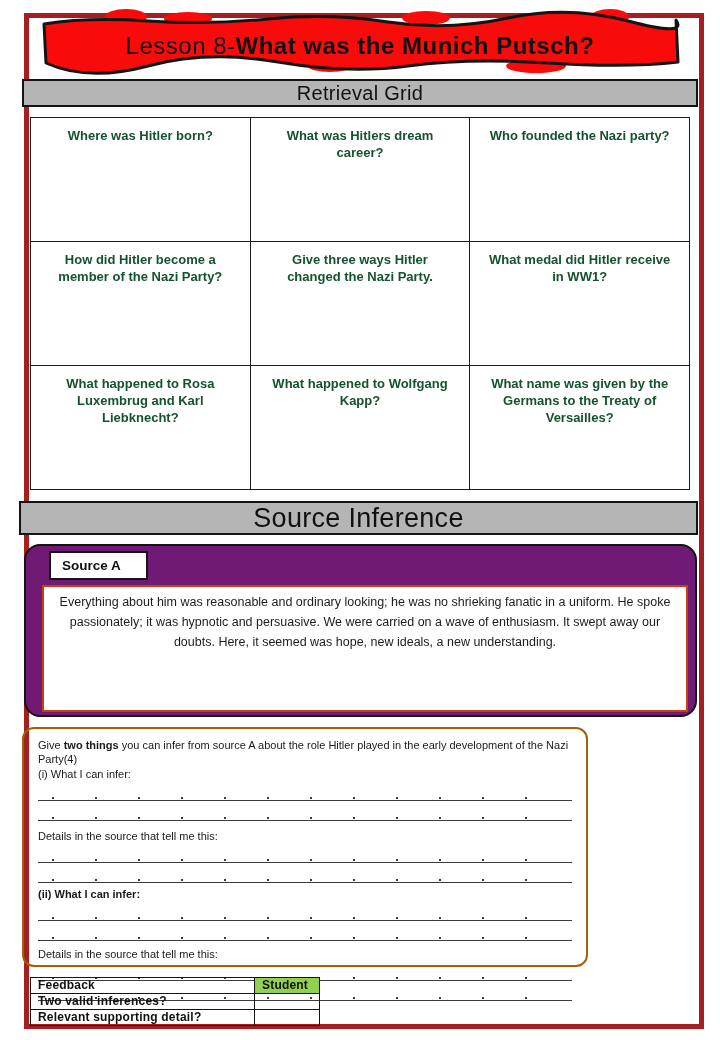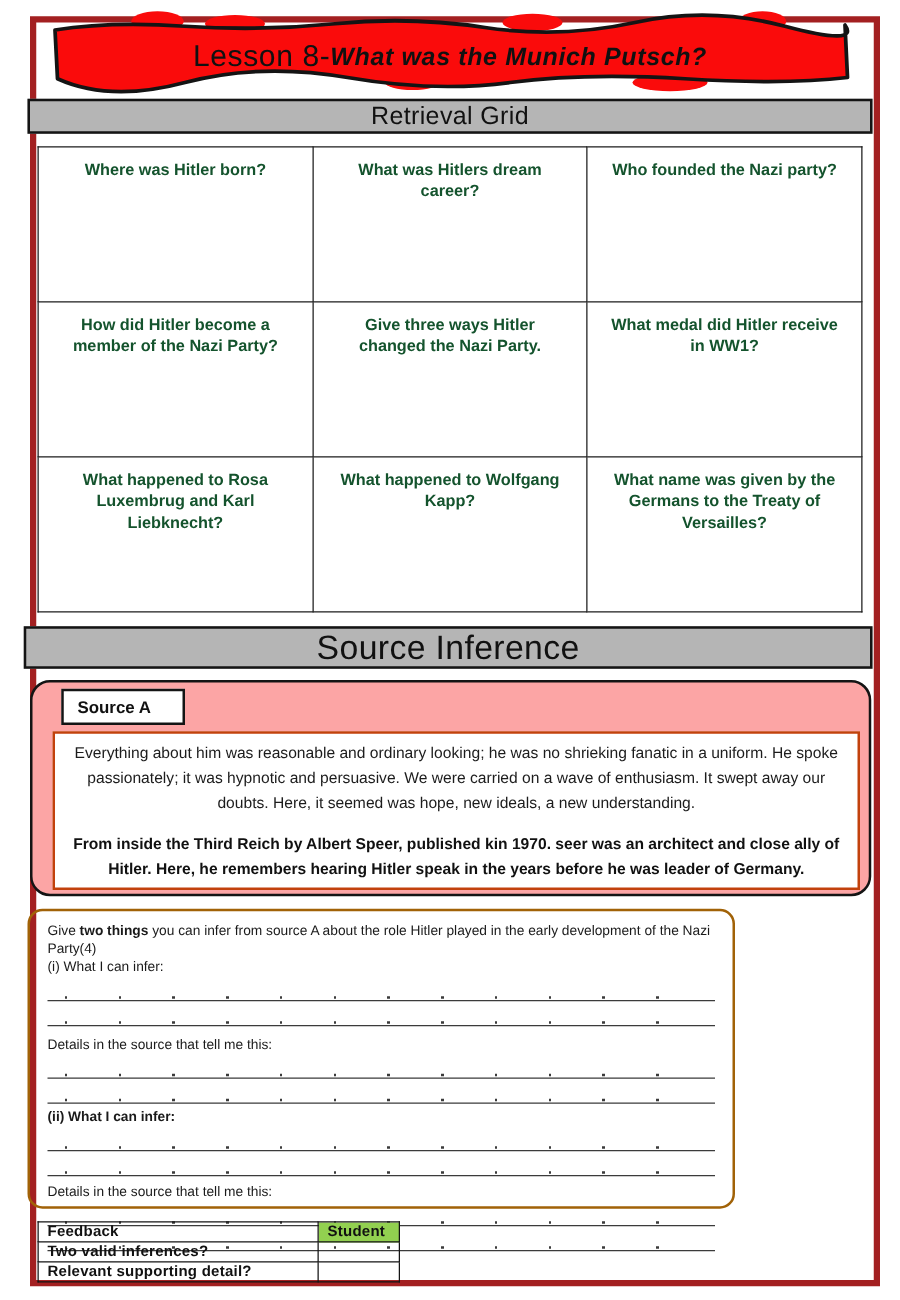--- a/index.html
+++ b/index.html
@@ -5,33 +5,33 @@
   * { margin:0; padding:0; box-sizing:border-box; }
   html,body { background:#fff; }
   body { width:720px; height:1040px; position:relative; font-family:"Liberation Sans", sans-serif; color:#111; }
   .page-frame { position:absolute; left:24px; top:13px; width:680px; height:1016px; border:5px solid #a32021; background:transparent; }
 
   
   .banner { position:absolute; left:28px; top:6px; width:664px; height:72px; }
   .banner svg { display:block; }
   .banner-title { position:absolute; left:0; top:20px; width:100%; height:40px; display:flex; align-items:center; justify-content:center; }
   .banner-title .prefix { font-size:24px; font-weight:500; letter-spacing:.5px; }
-  .banner-title .italic { font-size:20px; font-weight:700; font-style:italic; letter-spacing:.5px; }
+  .banner-title .italic { font-size:24px; font-weight:700; letter-spacing:.5px; }
 
   
   .section-bar { position:absolute; border:2px solid #141414; background:#b5b5b5; display:flex; align-items:center; justify-content:center; }
   .bar-retrieval { left:22px; top:79px; width:676px; height:28px; font-size:20px; font-weight:500; letter-spacing:.3px; }
   .bar-inference { left:19px; top:501px; width:679px; height:34px; font-size:27px; font-weight:500; letter-spacing:.3px; }
 
   
   table.grid { position:absolute; left:30px; top:117px; width:660px; height:373px; border-collapse:collapse; table-layout:fixed; }
   table.grid td { border:1.6px solid #1d1d1d; vertical-align:top; text-align:center; padding:9px 14px 0; font-size:13px; font-weight:700; color:#14532d; line-height:17px; height:124px; }
 
   
-  .pink-box { position:absolute; left:24px; top:544px; width:673px; height:173px; background:#fca5a5; border:2.5px solid #141414; border-radius:16px; }
+  .pink-box { position:absolute; left:24px; top:544px; width:673px; height:173px; background:#701a75; border:2.5px solid #141414; border-radius:16px; }
   .source-label { position:absolute; left:23px; top:5px; width:99px; height:29px; background:#fff; border:2.5px solid #141414; display:flex; align-items:center; padding-left:11px; font-size:13.5px; font-weight:700; }
   .source-text-box { position:absolute; left:16px; top:39px; width:646px; height:127px; background:#fff; border:2px solid #c2410c; padding:5px 10px; text-align:center; }
   .source-quote { font-size:12.5px; line-height:20px; color:#1c1c1c; }
   .source-attr { font-size:12.5px; line-height:20px; font-weight:700; margin-top:13px; color:#111; }
 
   
   .answer-box { position:absolute; left:22px; top:727px; width:566px; height:240px; border:2px solid #a16207; border-radius:12px; padding:9px 14px 0; }
   .task-prompt { font-size:11px; line-height:14px; color:#1a1a1a; }
   .task-label { font-size:11px; line-height:13px; color:#1a1a1a; }
   .lbl-i { margin-top:2px; }
@@ -92,21 +92,20 @@
   </tr>
 </tbody>
   </table>
 
 <div class="section-bar bar-inference">Source Inference</div>
 
 <div class="pink-box">
   <div class="source-label">Source A</div>
   <div class="source-text-box">
     <div class="source-quote">Everything about him was reasonable and ordinary looking; he was no shrieking fanatic in a uniform. He spoke passionately; it was hypnotic and persuasive. We were carried on a wave of enthusiasm. It swept away our doubts. Here, it seemed was hope, new ideals, a new understanding.</div>
-    <div class="source-attr">From inside the Third Reich by Albert Speer, published kin 1970. seer was  an architect and close ally of Hitler. Here, he remembers hearing Hitler speak in the years before he was leader of Germany.</div>
   </div>
 </div>
 
 <div class="answer-box">
   <div class="task-prompt">
     <span>Give </span><b>two things</b><span> you can infer from source A about the role Hitler played in the early development of the Nazi Party(4)</span>
   </div>
   <div class="task-label lbl-i">(i) What I can infer:</div>
   <div class="ansline"></div>
   <div class="ansline"></div>

